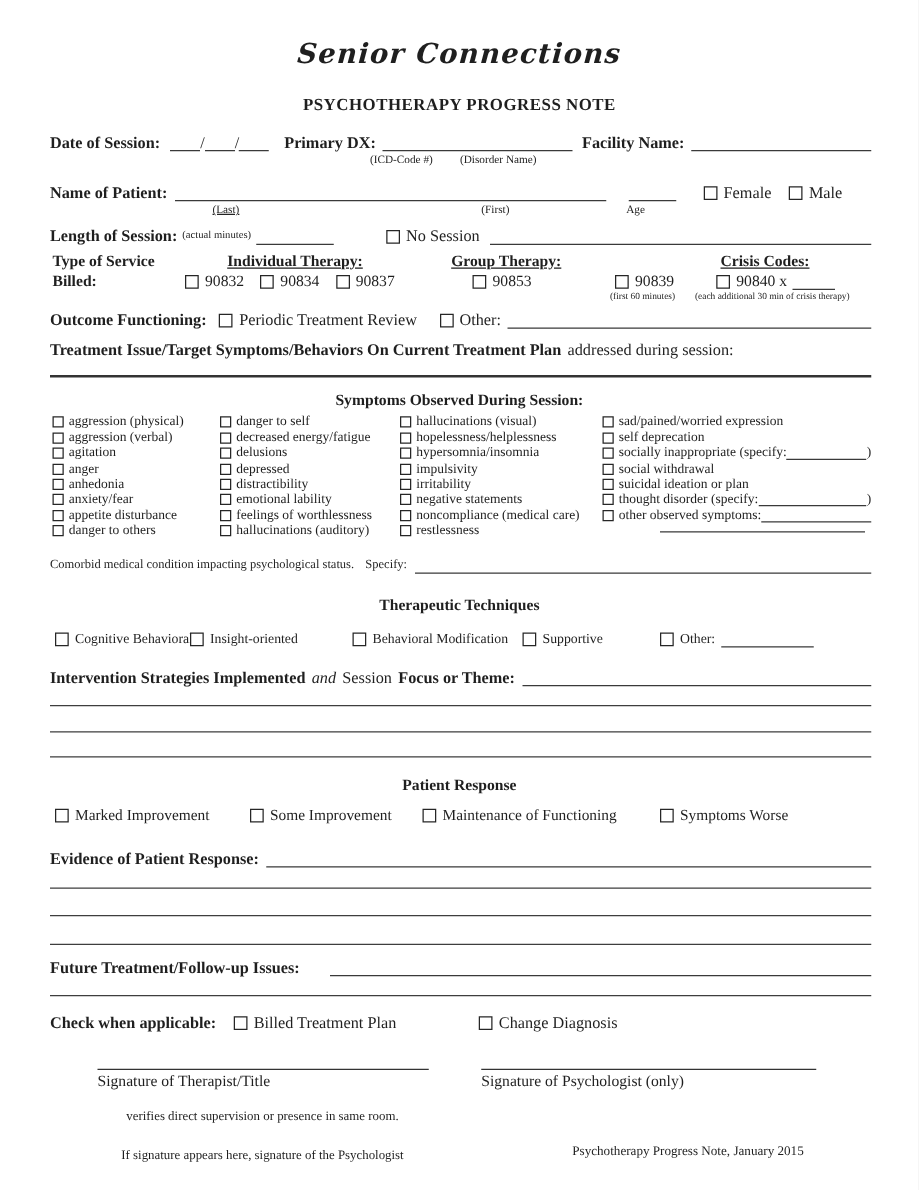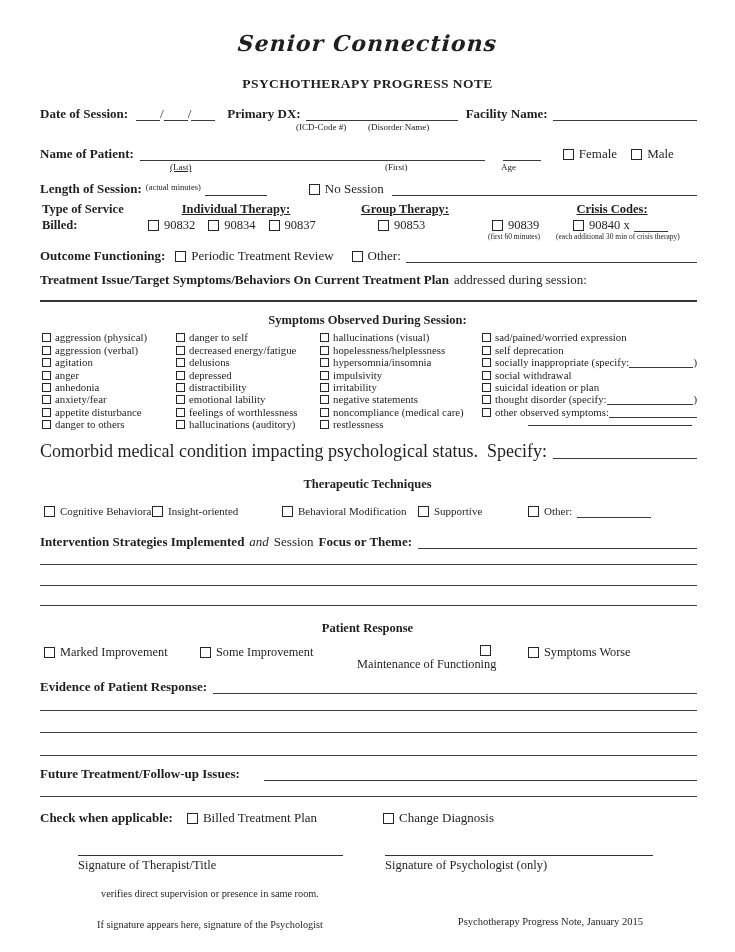--- a/index.html
+++ b/index.html
@@ -269,21 +269,21 @@
         <span>)</span>
       </div>
       <div class="sym-row">
         <span class="cb"></span>
         <span>other observed symptoms:</span>
         <span class="fill"></span>
       </div>
       <div class="sym-rule"></div>
     </div>
 
-  <div class="row" style="top:444px;font-size:18px;">
+  <div class="row" style="top:444px;font-size:10px;">
     <span>Comorbid medical condition impacting psychological status.</span>
     <span style="margin-left:9px;">Specify:</span>
     <span class="fill" style="margin-left:6px;"></span>
   </div>
 
   <div class="center b" style="top:477px;font-size:12.5px;">Therapeutic Techniques</div>
   <div class="tech">
     <span class="grp" style="left:4px;">
       <span class="cb"></span>
       <span>Cognitive Behavioral</span>
@@ -321,21 +321,21 @@
   <div class="center b" style="top:621px;font-size:12.5px;">Patient Response</div>
   <div class="pr">
     <span class="grp" style="left:4px;">
       <span class="cb"></span>
       <span>Marked Improvement</span>
     </span>
     <span class="grp" style="left:160px;">
       <span class="cb"></span>
       <span>Some Improvement</span>
     </span>
-    <span class="grp" style="left:317px;flex-direction:column;">
+    <span class="grp" style="left:298px;">
       <span class="cb"></span>
       <span>Maintenance of Functioning</span>
     </span>
     <span class="grp" style="left:488px;">
       <span class="cb"></span>
       <span>Symptoms Worse</span>
     </span>
   </div>
 
   <div class="row" style="top:679px;">

